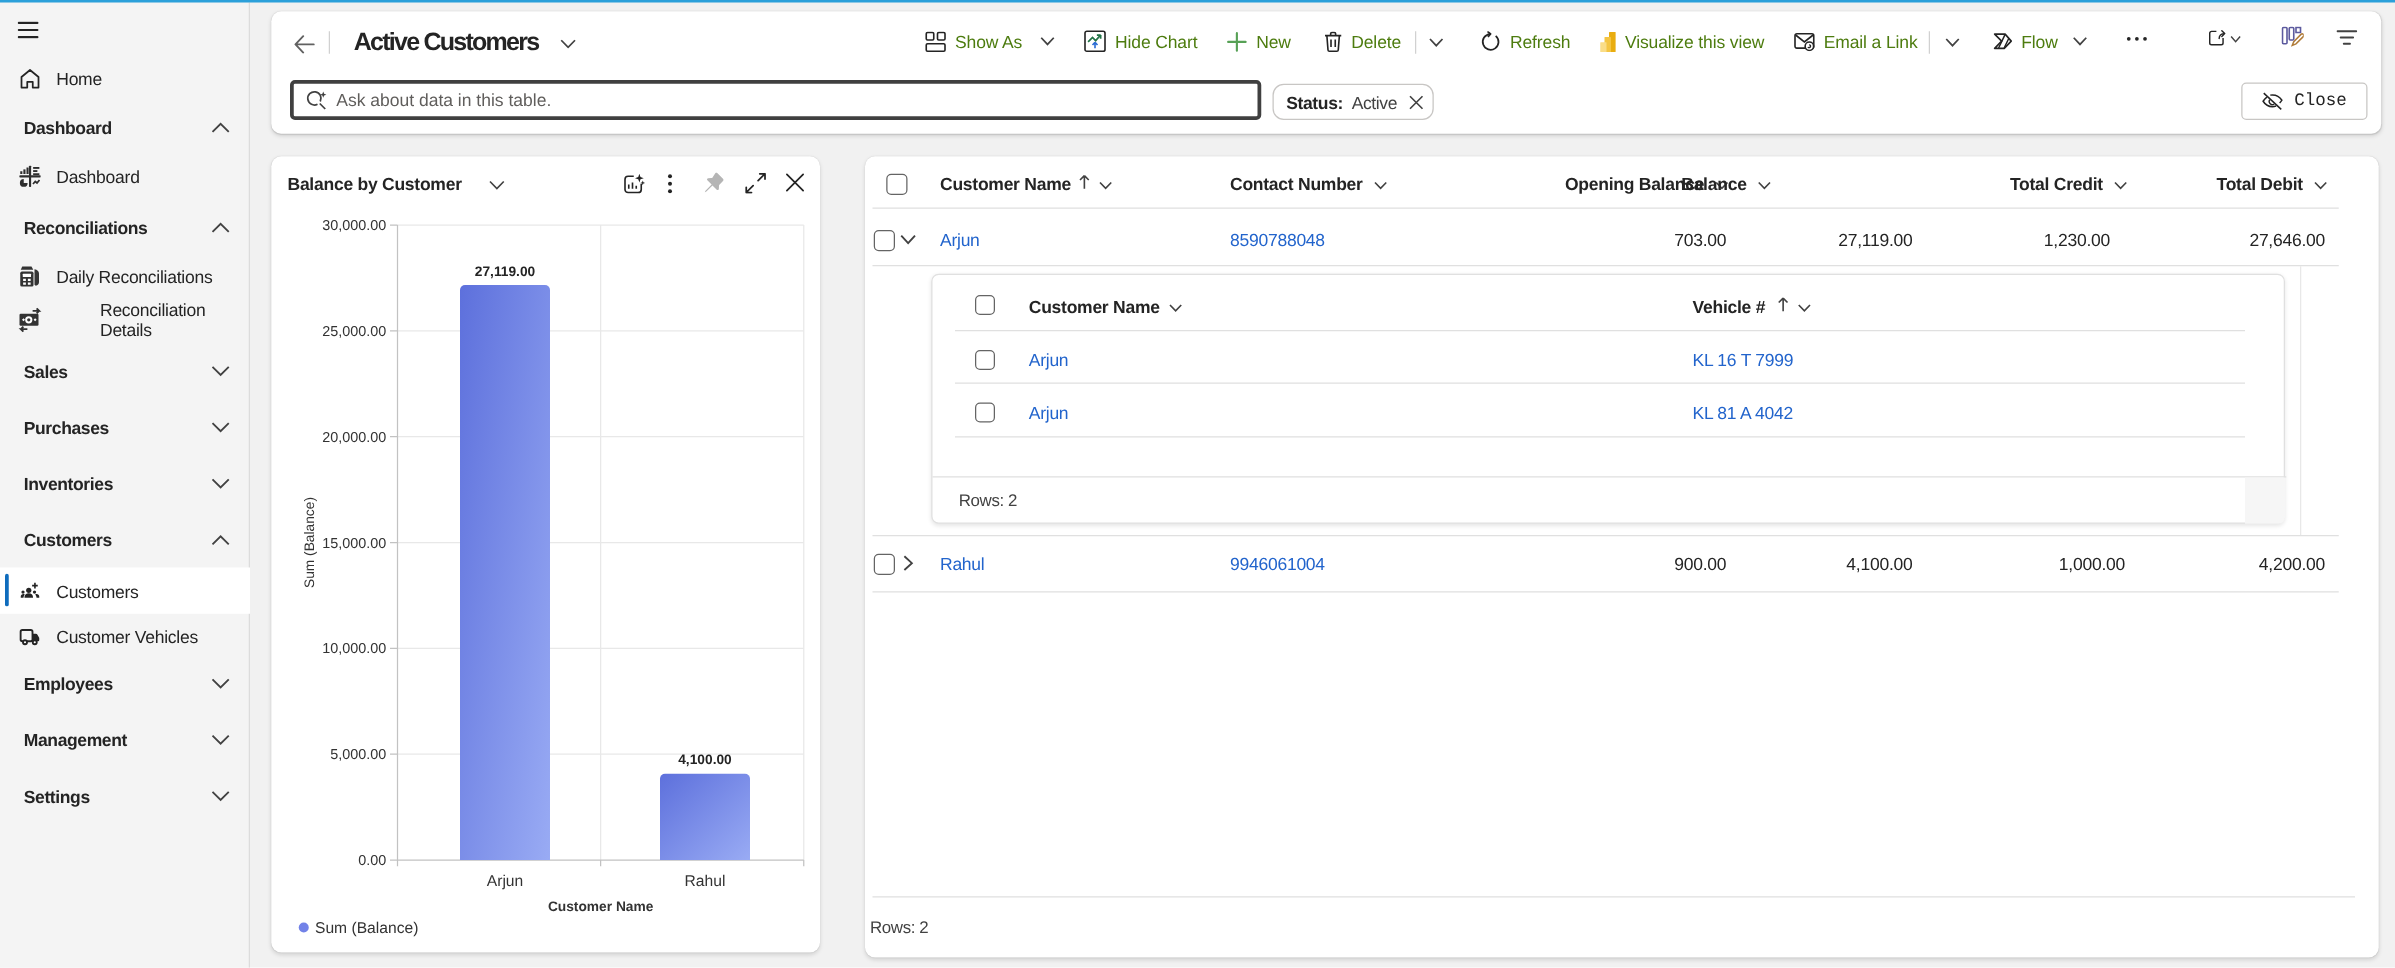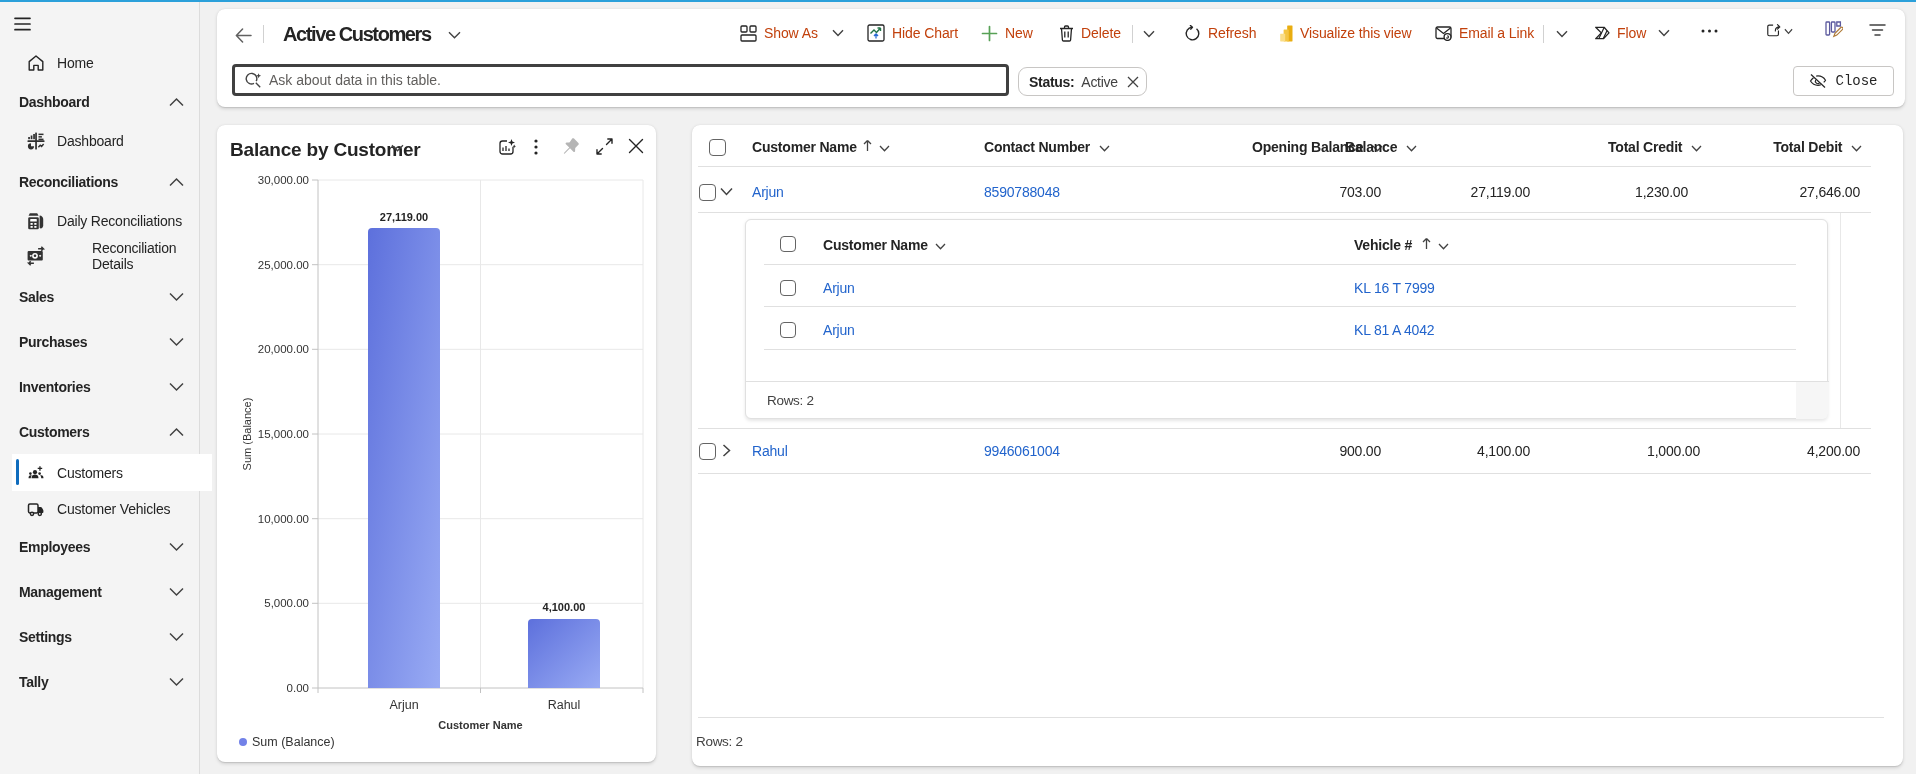--- a/index.html
+++ b/index.html
@@ -2,31 +2,31 @@
 <html><head>
 <meta charset="utf-8">
 <style>
 * { margin:0; padding:0; box-sizing:border-box; }
 html,body { width:1916px; height:774px; overflow:hidden; }
 body { font-family:"Liberation Sans", sans-serif; background:#f1f1f1; color:#242424; }
 .abs { position:absolute; }
 .topline { position:absolute; left:0; top:0; width:1916px; height:2px; background:#2ba0da; z-index:50; }
 
 .sidebar { position:absolute; left:0; top:2px; width:200px; height:772px; background:#f4f4f4; border-right:1px solid #dcdcdc; z-index:5; }
-.snav { position:absolute; left:0; width:200px; height:36px; display:flex; align-items:center; font-size:14px; letter-spacing:-0.2px;margin-left:12px; }
+.snav { position:absolute; left:0; width:200px; height:36px; display:flex; align-items:center; font-size:14px; letter-spacing:-0.2px; }
 .snav .ic { width:20px; height:20px; margin-left:14px; margin-right:11px; flex:0 0 auto; }
 .shead { position:absolute; left:0; width:200px; height:36px; display:flex; align-items:center; font-size:14px; letter-spacing:-0.3px; font-weight:700; }
 .shead .lbl { margin-left:19px; }
 .shead .chev { position:absolute; right:16px; top:50%; transform:translateY(-50%); }
 .sel { background:#ffffff; }
 .selbar { position:absolute; left:4px; top:5px; width:3px; height:26px; background:#0f6cbd; border-radius:2px; }
 
 .card { position:absolute; background:#fff; border-radius:8px; box-shadow:0 0.3px 0.9px rgba(0,0,0,0.10), 0 1.6px 3.6px rgba(0,0,0,0.13); }
 
-.cmd { position:absolute; display:flex; align-items:center; font-size:14px; letter-spacing:-0.1px; color:#c2410c; white-space:nowrap; }
+.cmd { position:absolute; display:flex; align-items:center; font-size:14px; letter-spacing:-0.1px; color:#4d7c0f; white-space:nowrap; }
 .cmd svg, .cmd .icw { margin-right:7px; }
 .vsep { position:absolute; width:1px; background:#d1d1d1; }
 
 .hdrtxt { font-size:14px; letter-spacing:-0.3px; font-weight:700; color:#242424; }
 .cell { position:absolute; font-size:14px; letter-spacing:-0.2px; white-space:nowrap; }
 .num { text-align:right; }
 .link { color:#2264cc; }
 .cbx { position:absolute; width:17px; height:17px; border:1.6px solid #646464; border-radius:4px; background:#fff; }
 .hline { position:absolute; height:1px; background:#e0e0e0; }
 .gray { color:#424242; }
@@ -165,26 +165,20 @@
     <svg class="chev" width="15" height="9" viewBox="0 0 15 9" fill="none" stroke="#424242" stroke-width="1.5">
         <path d="M1 1 7.5 7.5 14 1"></path>
       </svg>
   </div>
   <div class="shead" style="top:617px;">
       <span class="lbl">Settings</span>
     <svg class="chev" width="15" height="9" viewBox="0 0 15 9" fill="none" stroke="#424242" stroke-width="1.5">
         <path d="M1 1 7.5 7.5 14 1"></path>
       </svg>
   </div>
-  <div class="shead" style="top:662px;">
-      <span class="lbl">Tally</span>
-    <svg class="chev" width="15" height="9" viewBox="0 0 15 9" fill="none" stroke="#424242" stroke-width="1.5">
-        <path d="M1 1 7.5 7.5 14 1"></path>
-      </svg>
-  </div>
 </div>
 
 <div class="card" id="topcard" style="left:217px; top:9px; width:1688px; height:98px;">
 
   <svg class="abs" style="left:18px; top:19px;" width="17" height="15" viewBox="0 0 18 16" fill="none" stroke="#616161" stroke-width="1.6" stroke-linecap="round" stroke-linejoin="round">
     <path d="M8 1 1.4 8 8 15M1.8 8H17"></path>
   </svg>
   <div class="vsep" style="left:46px; top:16px; height:18px;"></div>
   <div class="abs" style="left:66px; top:14px; font-size:20px; font-weight:700; letter-spacing:-1.4px;">Active Customers</div>
   <svg class="abs" style="left:231px; top:22px;" width="13" height="8" viewBox="0 0 13 8" fill="none" stroke="#424242" stroke-width="1.4">
@@ -314,21 +308,21 @@
     <svg width="18" height="16" viewBox="0 0 18 16" fill="none" stroke="#242424" stroke-width="1.2">
       <path d="M2 1.5 16 14.5"></path>
       <path d="M4.5 4.7C3 5.8 2 7.2 1.5 8c1.6 2.6 4.2 4.3 7.5 4.3 1 0 2-.2 2.9-.5M7.2 3.1c.6-.1 1.2-.2 1.8-.2 3.3 0 5.9 1.7 7.5 4.3-.4.7-1 1.5-1.8 2.2"></path>
       <path d="M6.8 6.7a2.6 2.6 0 0 0 3.6 3.6" stroke-width="1.1"></path>
     </svg>
     <span style="margin-left:8px;font-family:Liberation Mono, monospace;">Close</span>
   </div>
 </div>
 
 <div class="card" id="chartcard" style="left:217px; top:125px; width:439px; height:637px;">
-  <div class="abs" style="left:13px; top:14px; font-size:19px; font-weight:700; letter-spacing:-0.2px;">Balance by Customer</div>
+  <div class="abs" style="left:13px; top:14px; font-size:14px; font-weight:700; letter-spacing:-0.2px;">Balance by Customer</div>
   <svg class="abs" style="left:174px; top:19px;" width="13" height="8" viewBox="0 0 13 8" fill="none" stroke="#424242" stroke-width="1.3">
       <path d="M1 1.2 6.5 6.8 12 1.2"></path>
     </svg>
 
   <svg class="abs" style="left:281px; top:13px;" width="19" height="19" viewBox="0 0 19 19" fill="none">
     <path d="M15 9v4.5c0 1.4-1.1 2.5-2.5 2.5h-8C3.1 16 2 14.9 2 13.5v-8C2 4.1 3.1 3 4.5 3H9" stroke="#242424" stroke-width="1.3"></path>
     <path d="M5 13V9.5M8 13v-5M11 13v-2.5" stroke="#242424" stroke-width="1.3"></path>
     <path d="M13.5 1 14.4 3.6 17 4.5 14.4 5.4 13.5 8 12.6 5.4 10 4.5 12.6 3.6z" fill="#242424"></path>
     <path d="M16.2 6.4 16.7 7.8 18.1 8.3 16.7 8.8 16.2 10.2 15.7 8.8 14.3 8.3 15.7 7.8z" fill="#242424"></path>
   </svg>

